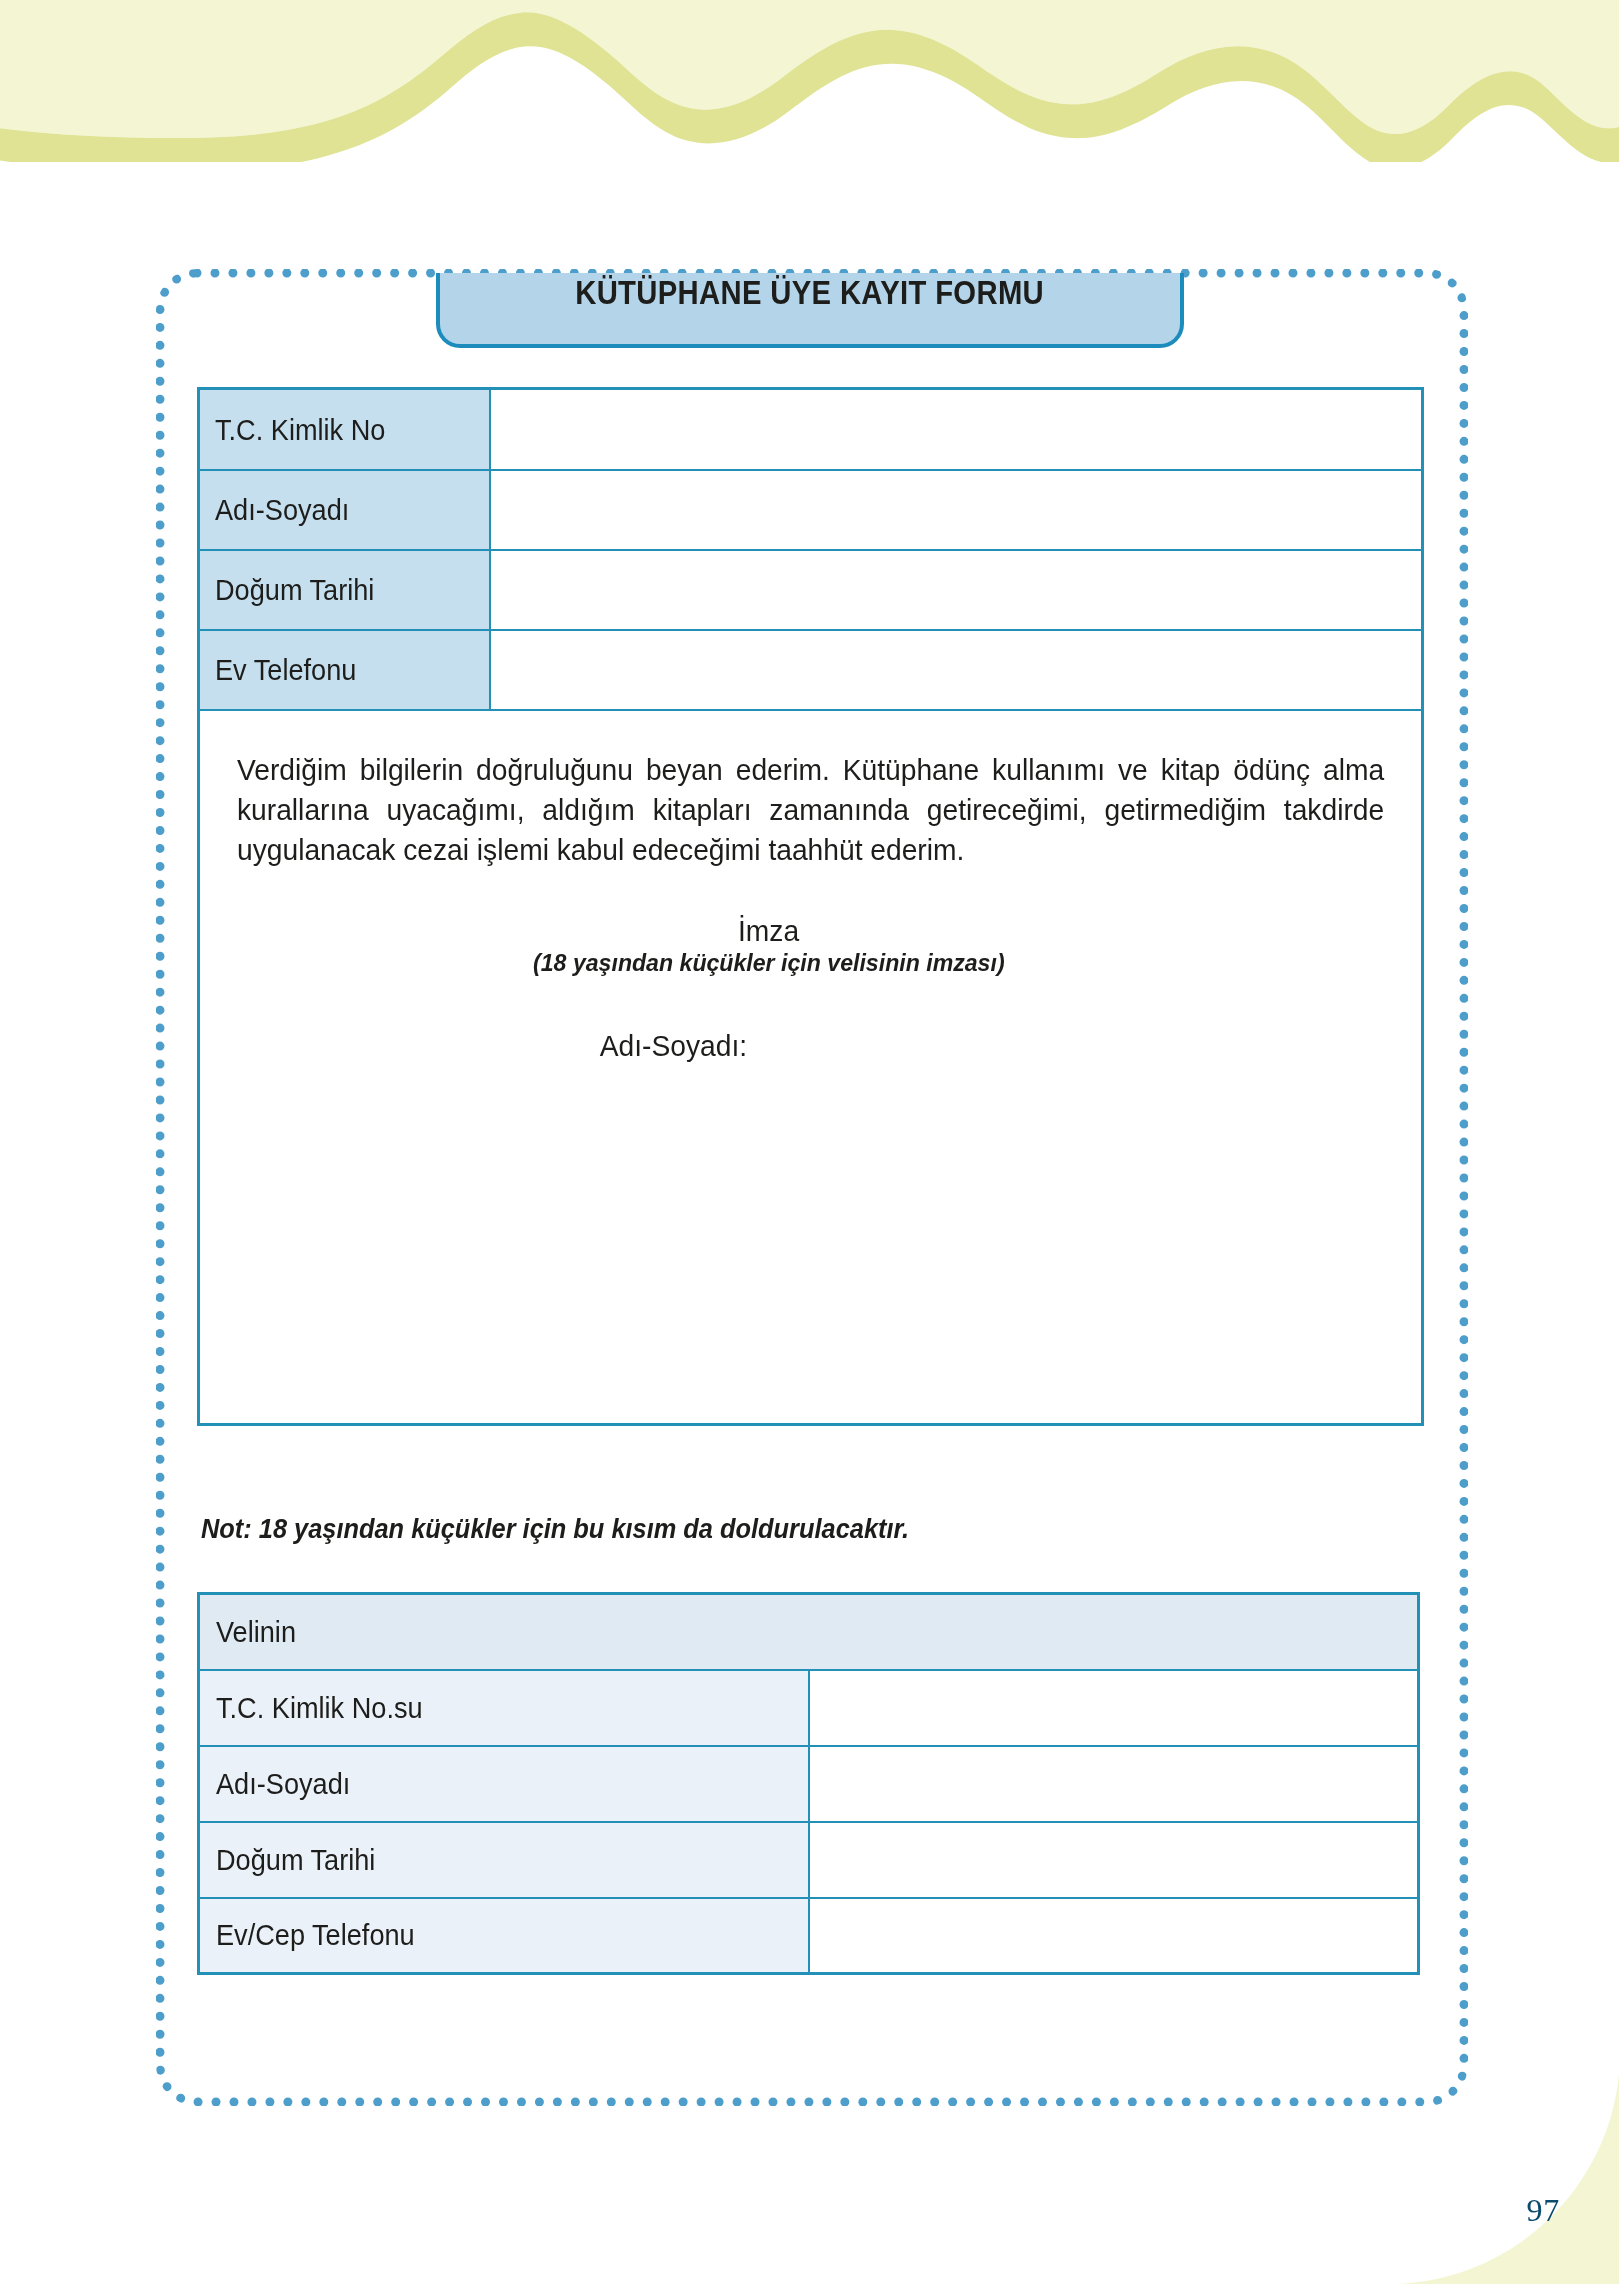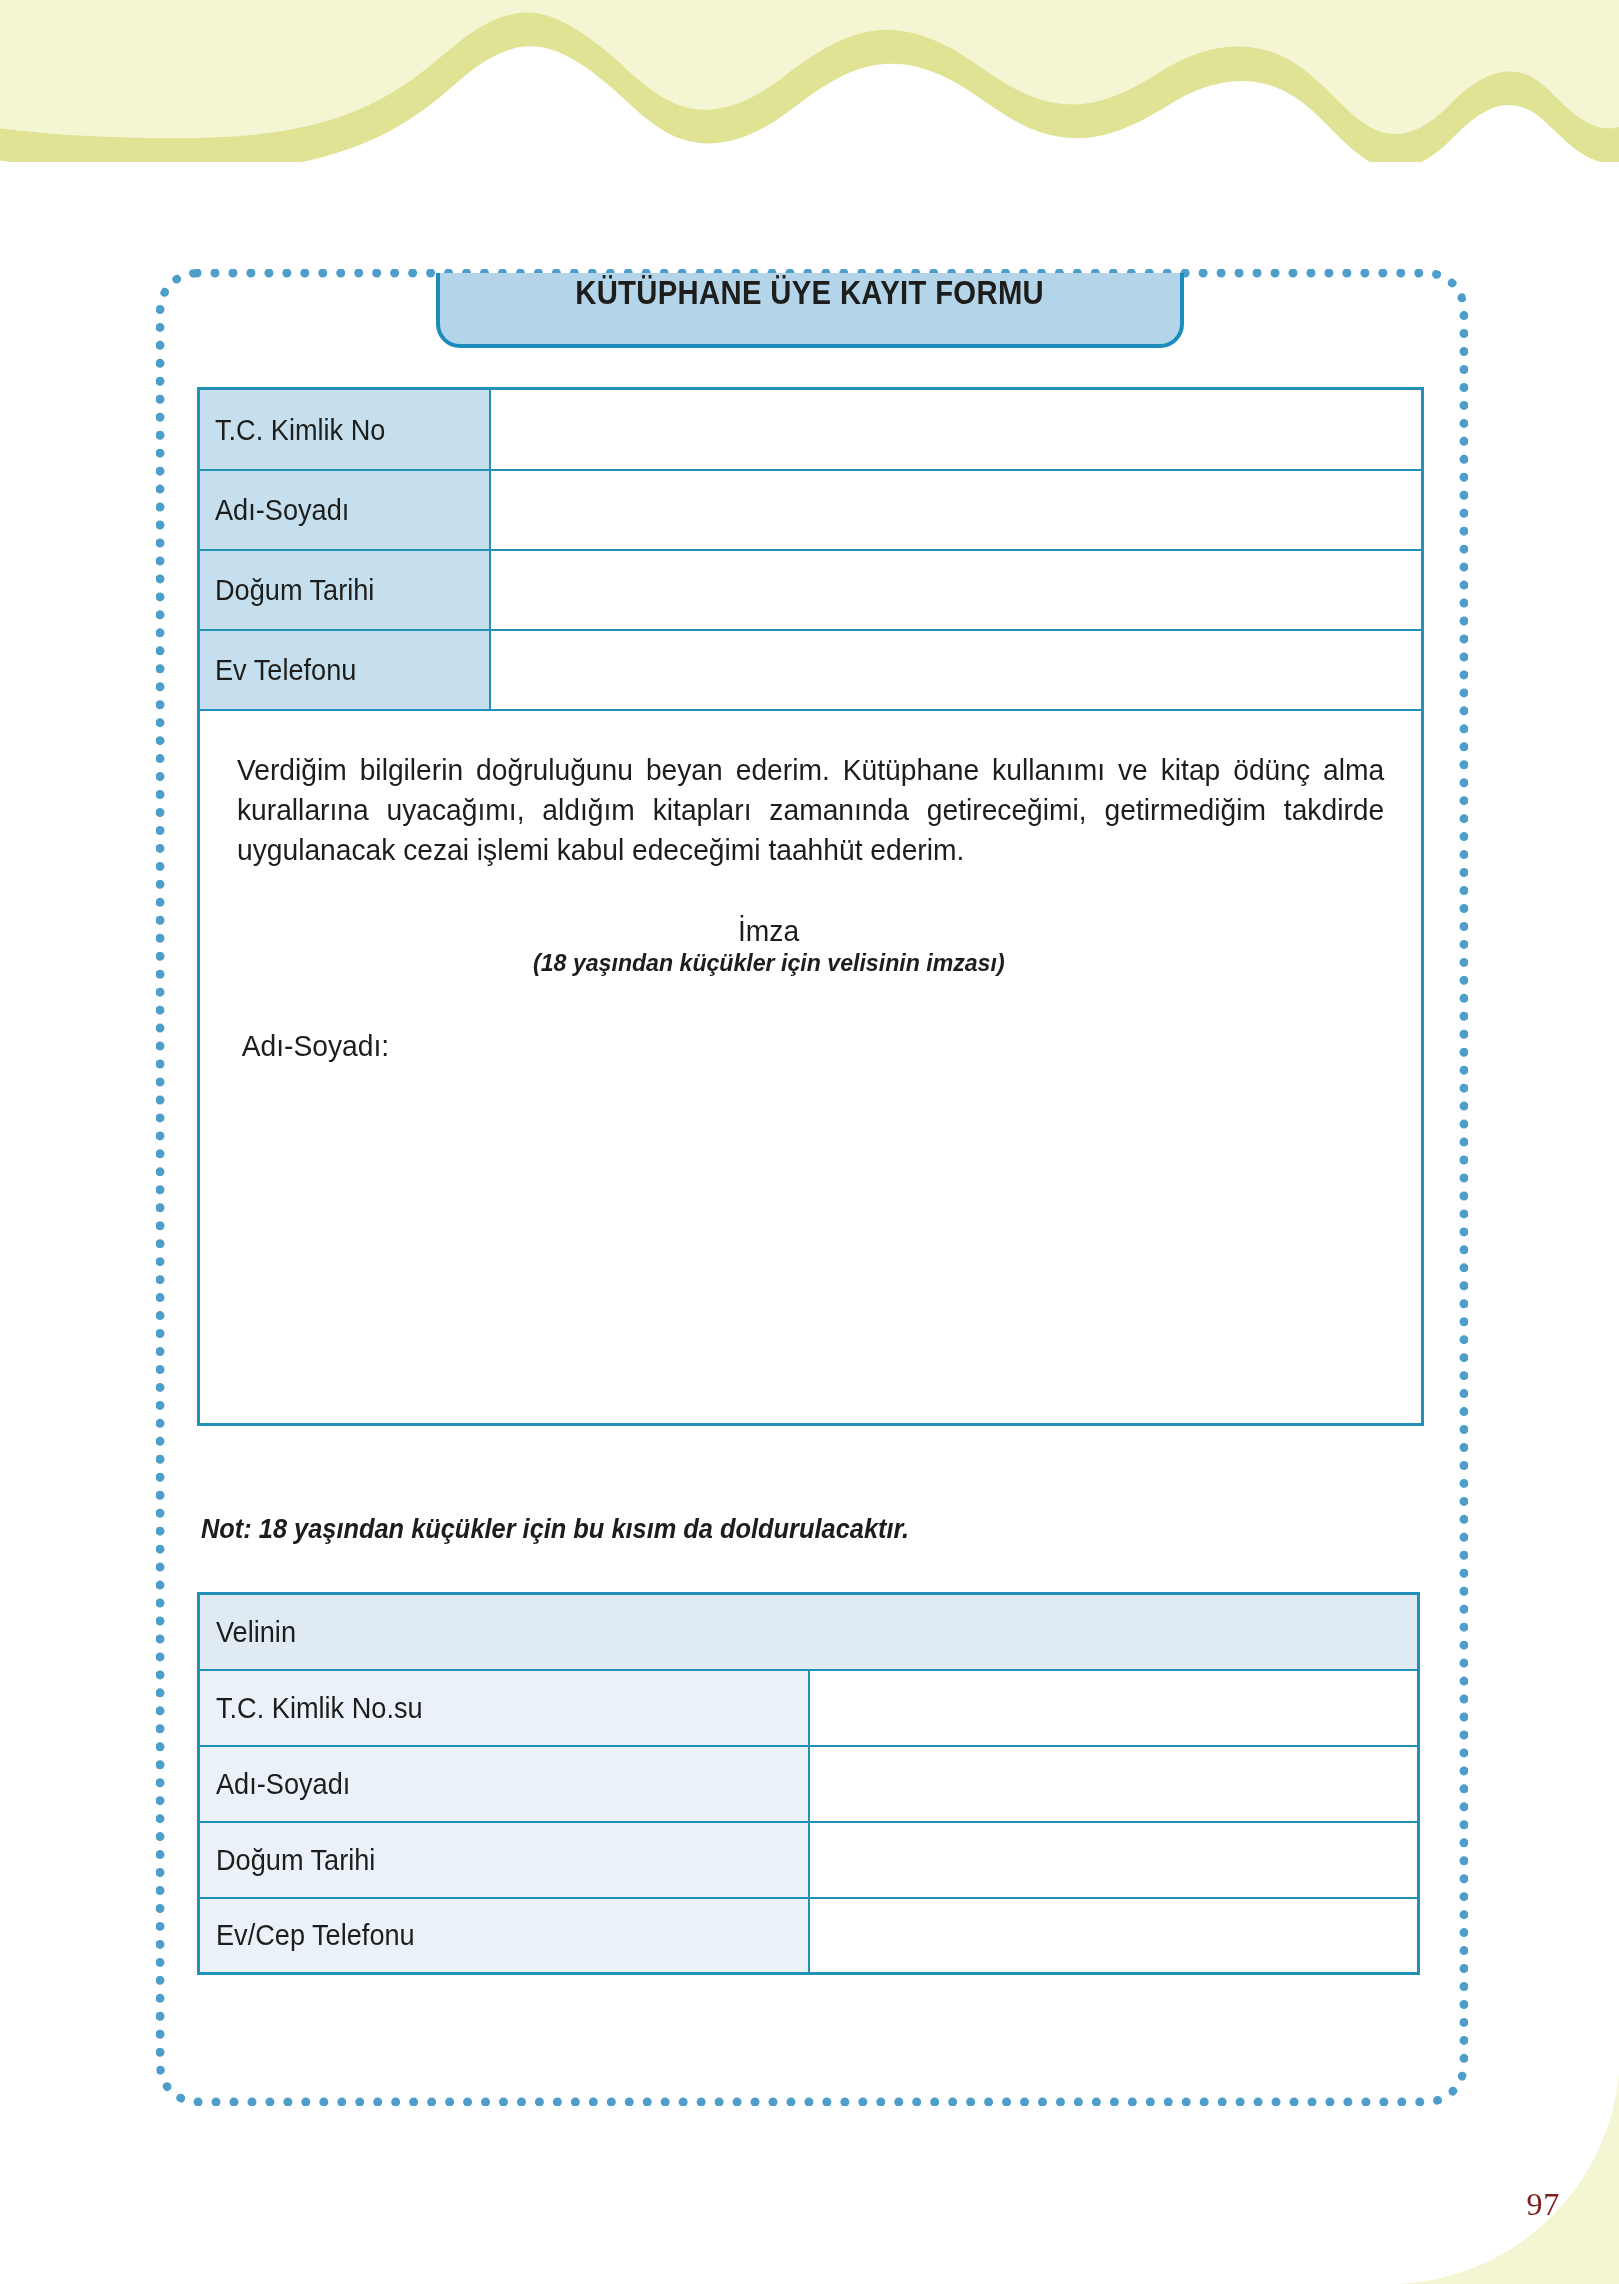--- a/index.html
+++ b/index.html
@@ -31,23 +31,23 @@
   
   .corner-blob {
     position: absolute;
     right: 0; bottom: 0;
     width: 232px; height: 232px;
     pointer-events: none;
   }
   .page-number {
     position: absolute;
     right: 60px;
-    bottom: 61px;
+    bottom: 55px;
     font-size: 32px;
-    color: #7f1d1d;
+    color: #0c4a6e;
     font-family: "Liberation Serif", serif;
     letter-spacing: 0.7px;
   }
 
   
   .dotted-box {
     position: absolute;
     left: 156px;
     top: 269px;
     width: 1312px;
@@ -157,20 +157,21 @@
     font-size: 24.6px;
     font-style: italic;
     font-weight: 700;
     color: #1d1d1b;
     margin-top: 1.4px;
     transform: scaleX(0.94);
     display: inline-block;
   }
   .sig-name {
     margin-top: 52px;
+    text-align: center;
     padding-right: 274px;
     font-size: 30px;
     color: #1d1d1b;
   }
   .sig-name span {
     display: inline-block;
     transform: scaleX(0.94);
   }
 
   

